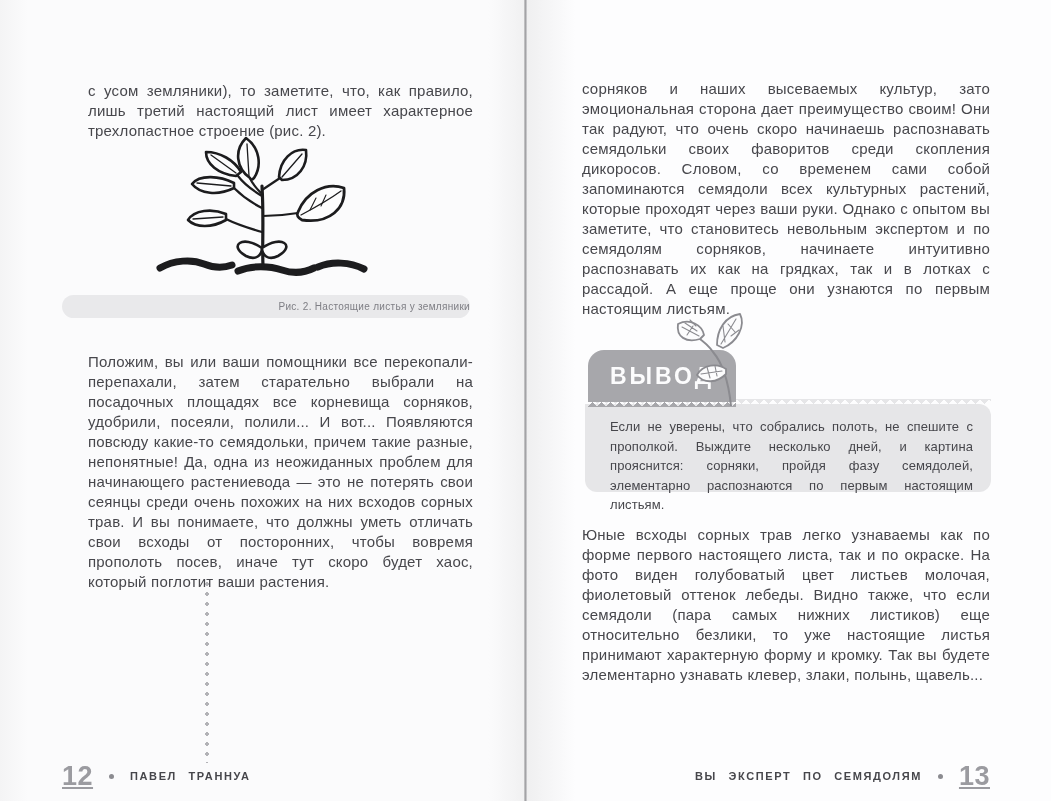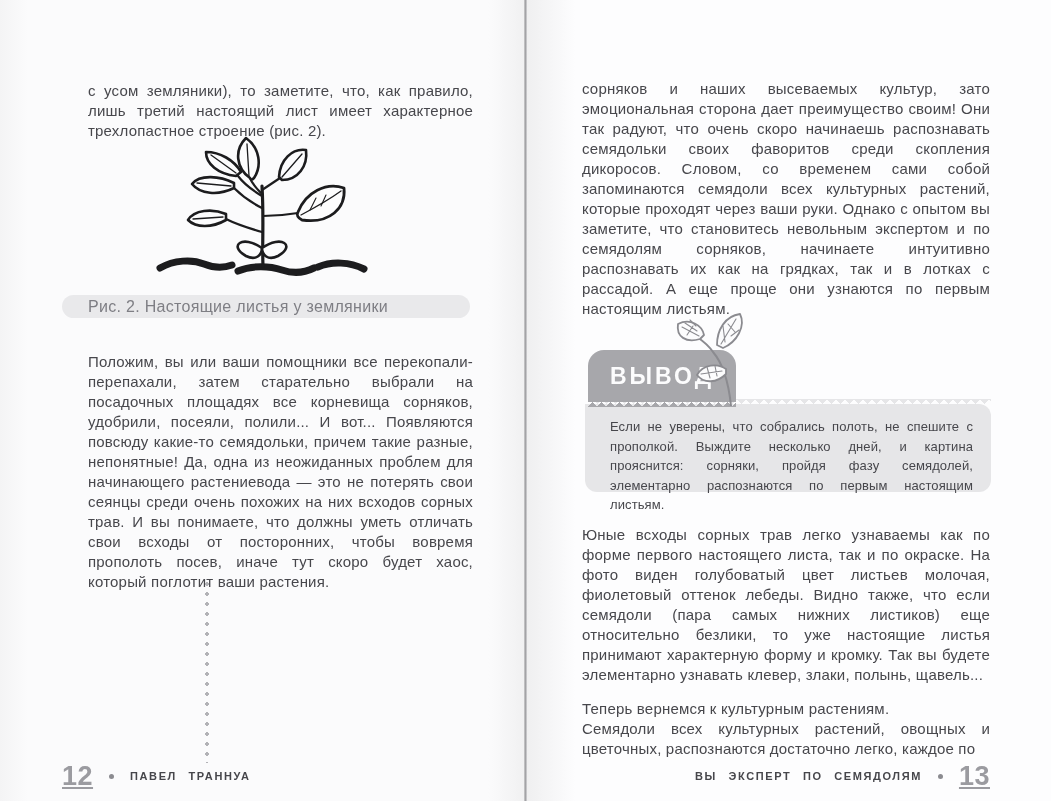--- a/index.html
+++ b/index.html
@@ -30,21 +30,21 @@
   }
   
   .intro{left:88px;top:66px;width:385px;}
   .figure{position:absolute;left:148px;top:128px;width:234px;height:164px;}
   .caption-bar{
     position:absolute;left:62px;top:295px;width:408px;height:23px;
     background:#e9e9eb;border-radius:12px;
   }
   .caption-bar span{
     display:block;padding-left:26px;
-    font-size:16px;line-height:23px;color:#7e7e84;letter-spacing:.3px;
+    font-size:10px;line-height:23px;color:#7e7e84;letter-spacing:.3px;text-align:right;
   }
   .main-par{left:88px;top:337px;width:385px;}
   .pull-quote{
     position:absolute;left:62px;top:586px;width:140px;
     font-size:13px;font-weight:bold;line-height:25px;color:#3e3e43;
     white-space:pre-line;letter-spacing:.2px;
   }
   .dotted-divider{
     position:absolute;left:205px;top:579px;width:4px;height:184px;
     background-image:radial-gradient(circle at 2px 5px,#b2b2b6 1.6px,rgba(0,0,0,0) 1.8px);
@@ -178,23 +178,21 @@
       <path class="gleaf" stroke-width="1.8" d="M53,66 C44,75 31,76 24,67 C30,56 45,55 53,61 Z"></path>
       <path class="gink" stroke-width="1.1" d="M28,66 L49,63 M34,59 L37,70 M42,58 L44,68"></path>
     </svg>
 
     <div class="callout-box">
       <p>Если не уверены, что собрались полоть, не спешите с прополкой. Выждите несколько дней, и картина прояснится: сорняки, пройдя фазу семядолей, элементарно распознаются по первым настоящим листьям.</p>
     </div>
 
     <p class="body-text par2">Юные всходы сорных трав легко узнаваемы как по форме первого настоящего листа, так и по окраске. На фото виден голубоватый цвет листьев молочая, фиолетовый оттенок лебеды. Видно также, что если семядоли (пара самых нижних листиков) еще относительно безлики, то уже настоящие листья принимают характерную форму и кромку. Так вы будете элементарно узнавать клевер, злаки, полынь, щавель...</p>
 
-    <p class="body-text par3">Теперь вернемся к культурным растениям.</p>
-
-    <p class="body-text par4">Семядоли всех культурных растений, овощных и цветочных, распознаются достаточно легко, каждое по</p>
+
 
     <div class="footer footer-right">
       <span class="running-title">ВЫ ЭКСПЕРТ ПО СЕМЯДОЛЯМ</span>
       <span class="dot"></span>
       <span class="page-num">13</span>
     </div>
   </div>
 
   <div class="spine"></div>
 </div>

